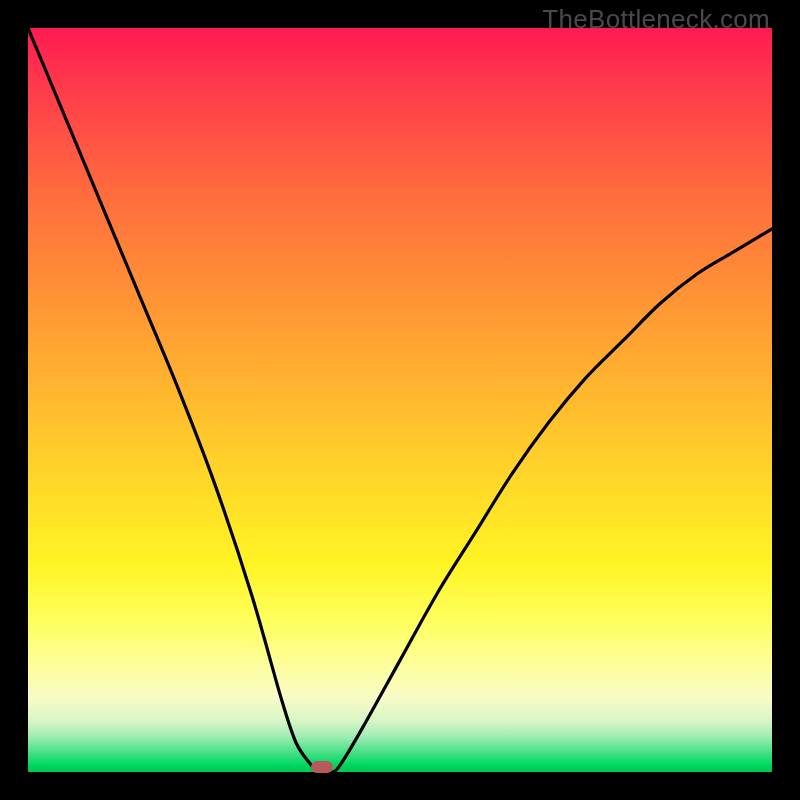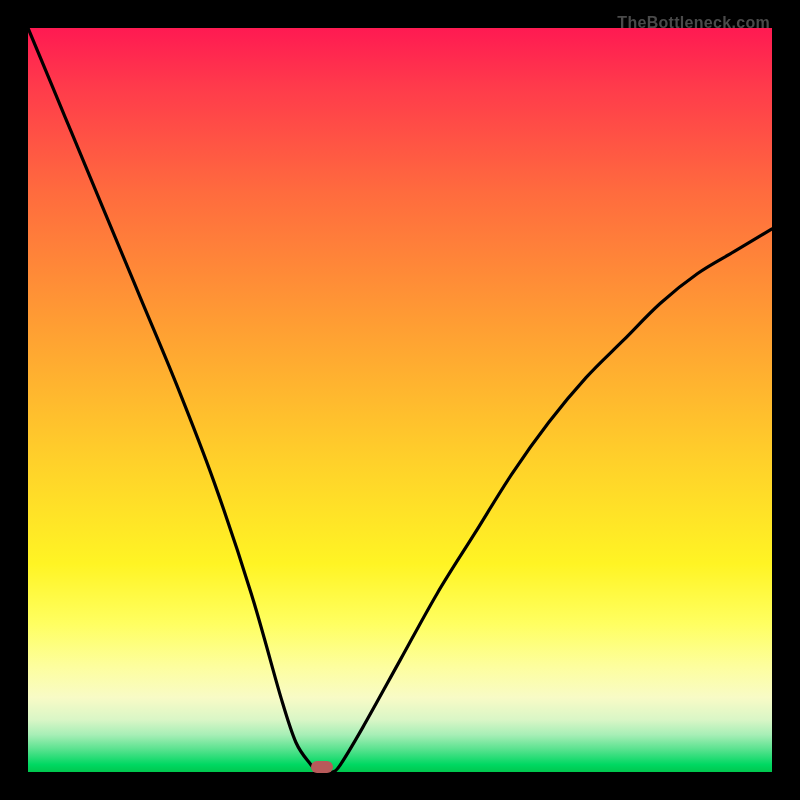--- a/index.html
+++ b/index.html
@@ -40,25 +40,24 @@
       #57e28e 97%,
       #00d862 99%,
       #00c74e 100%
     );
   }
   .watermark {
     position: absolute;
     top: 4px;
     right: 30px;
     color: #4a4a4a;
-    font-size: 16px;
-    font-weight: 700;
+    font-size: 26px;
+    font-weight: 400;
     letter-spacing: 0.3px;
     pointer-events: none;
-    margin-top: 10px;
   }
   .curve {
     position: absolute;
     left: 28px;
     top: 28px;
     width: 744px;
     height: 744px;
     pointer-events: none;
   }
   .marker {

